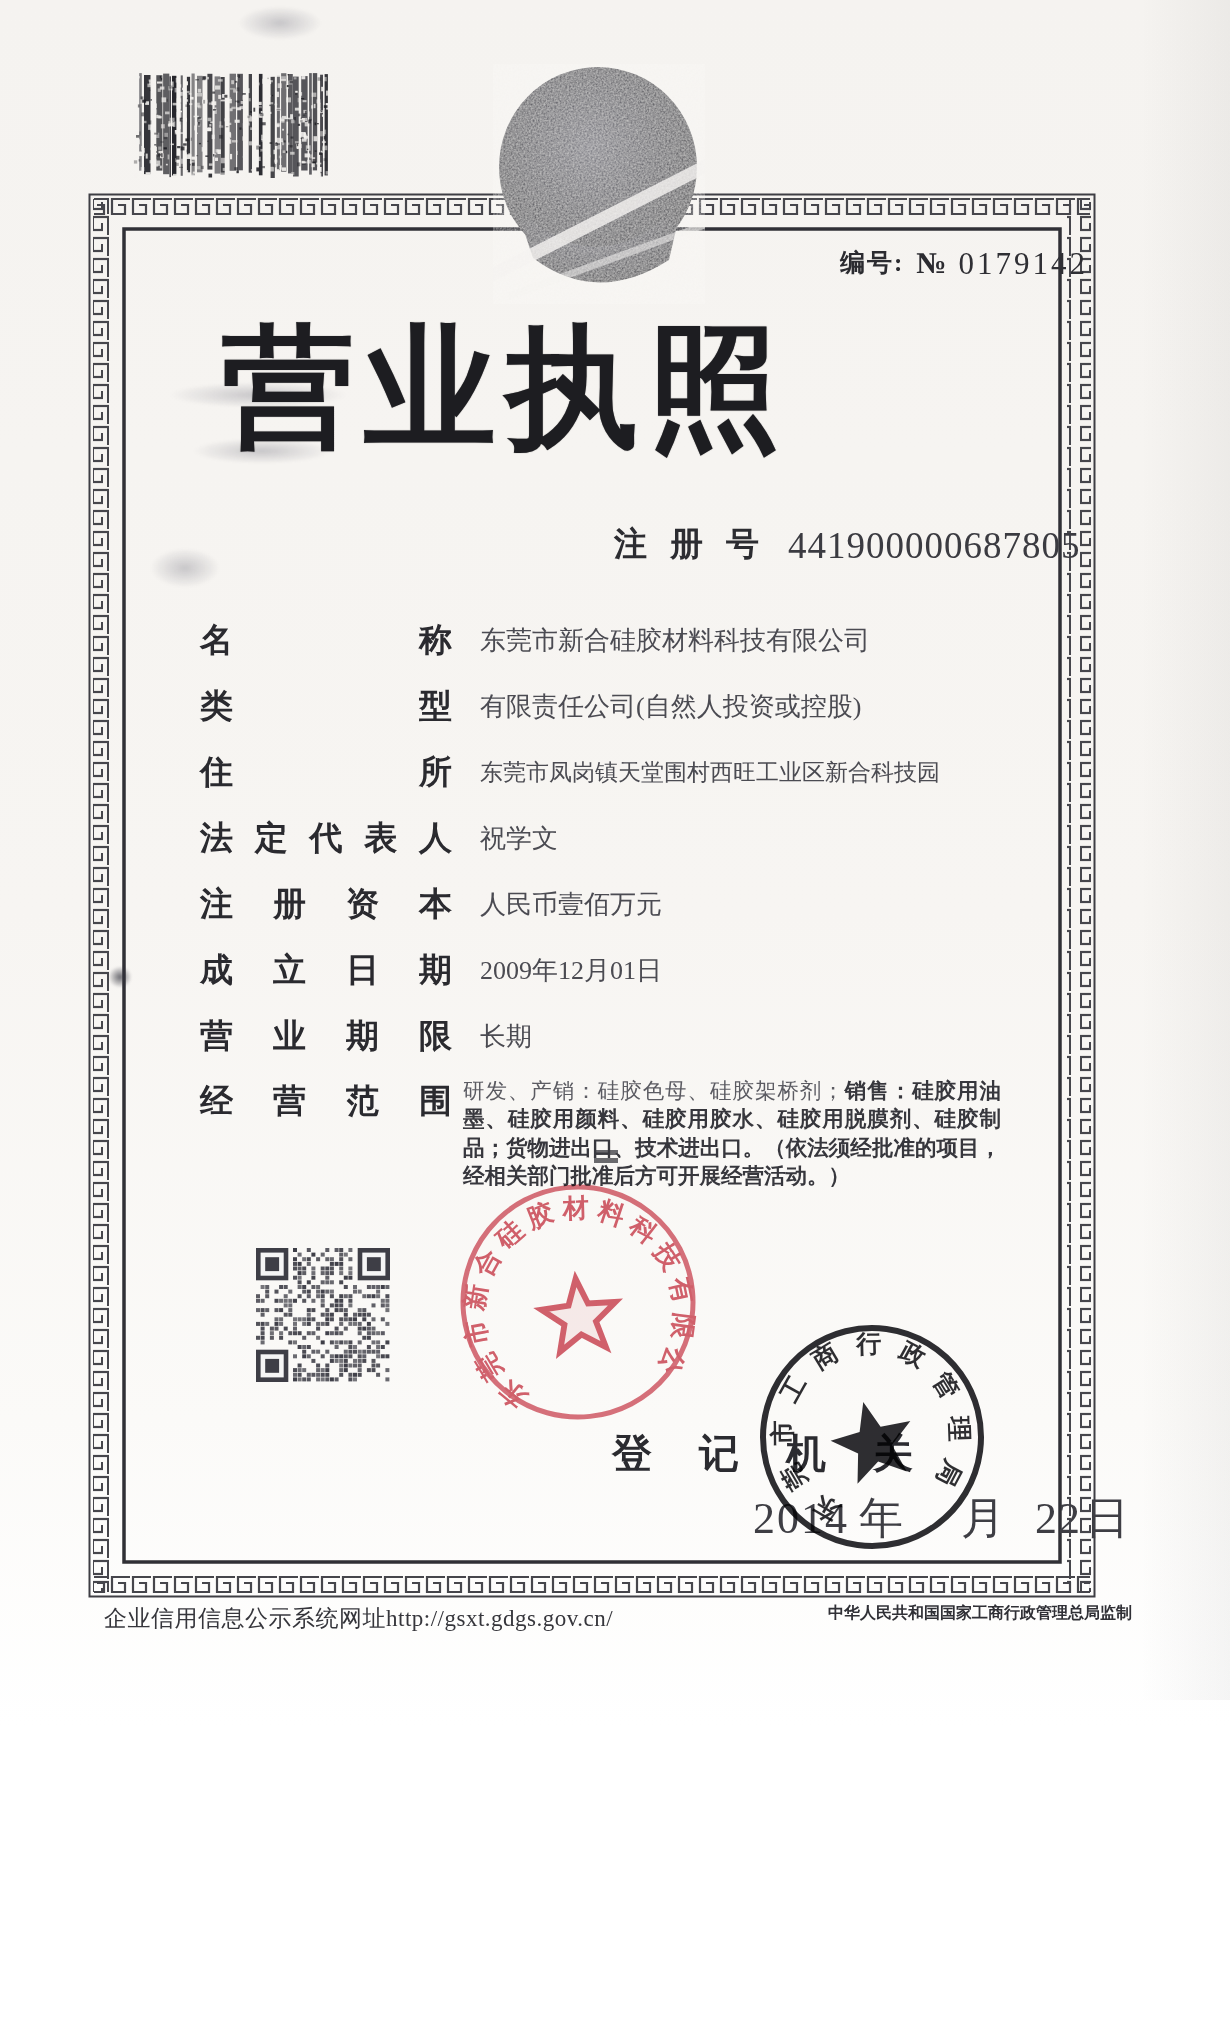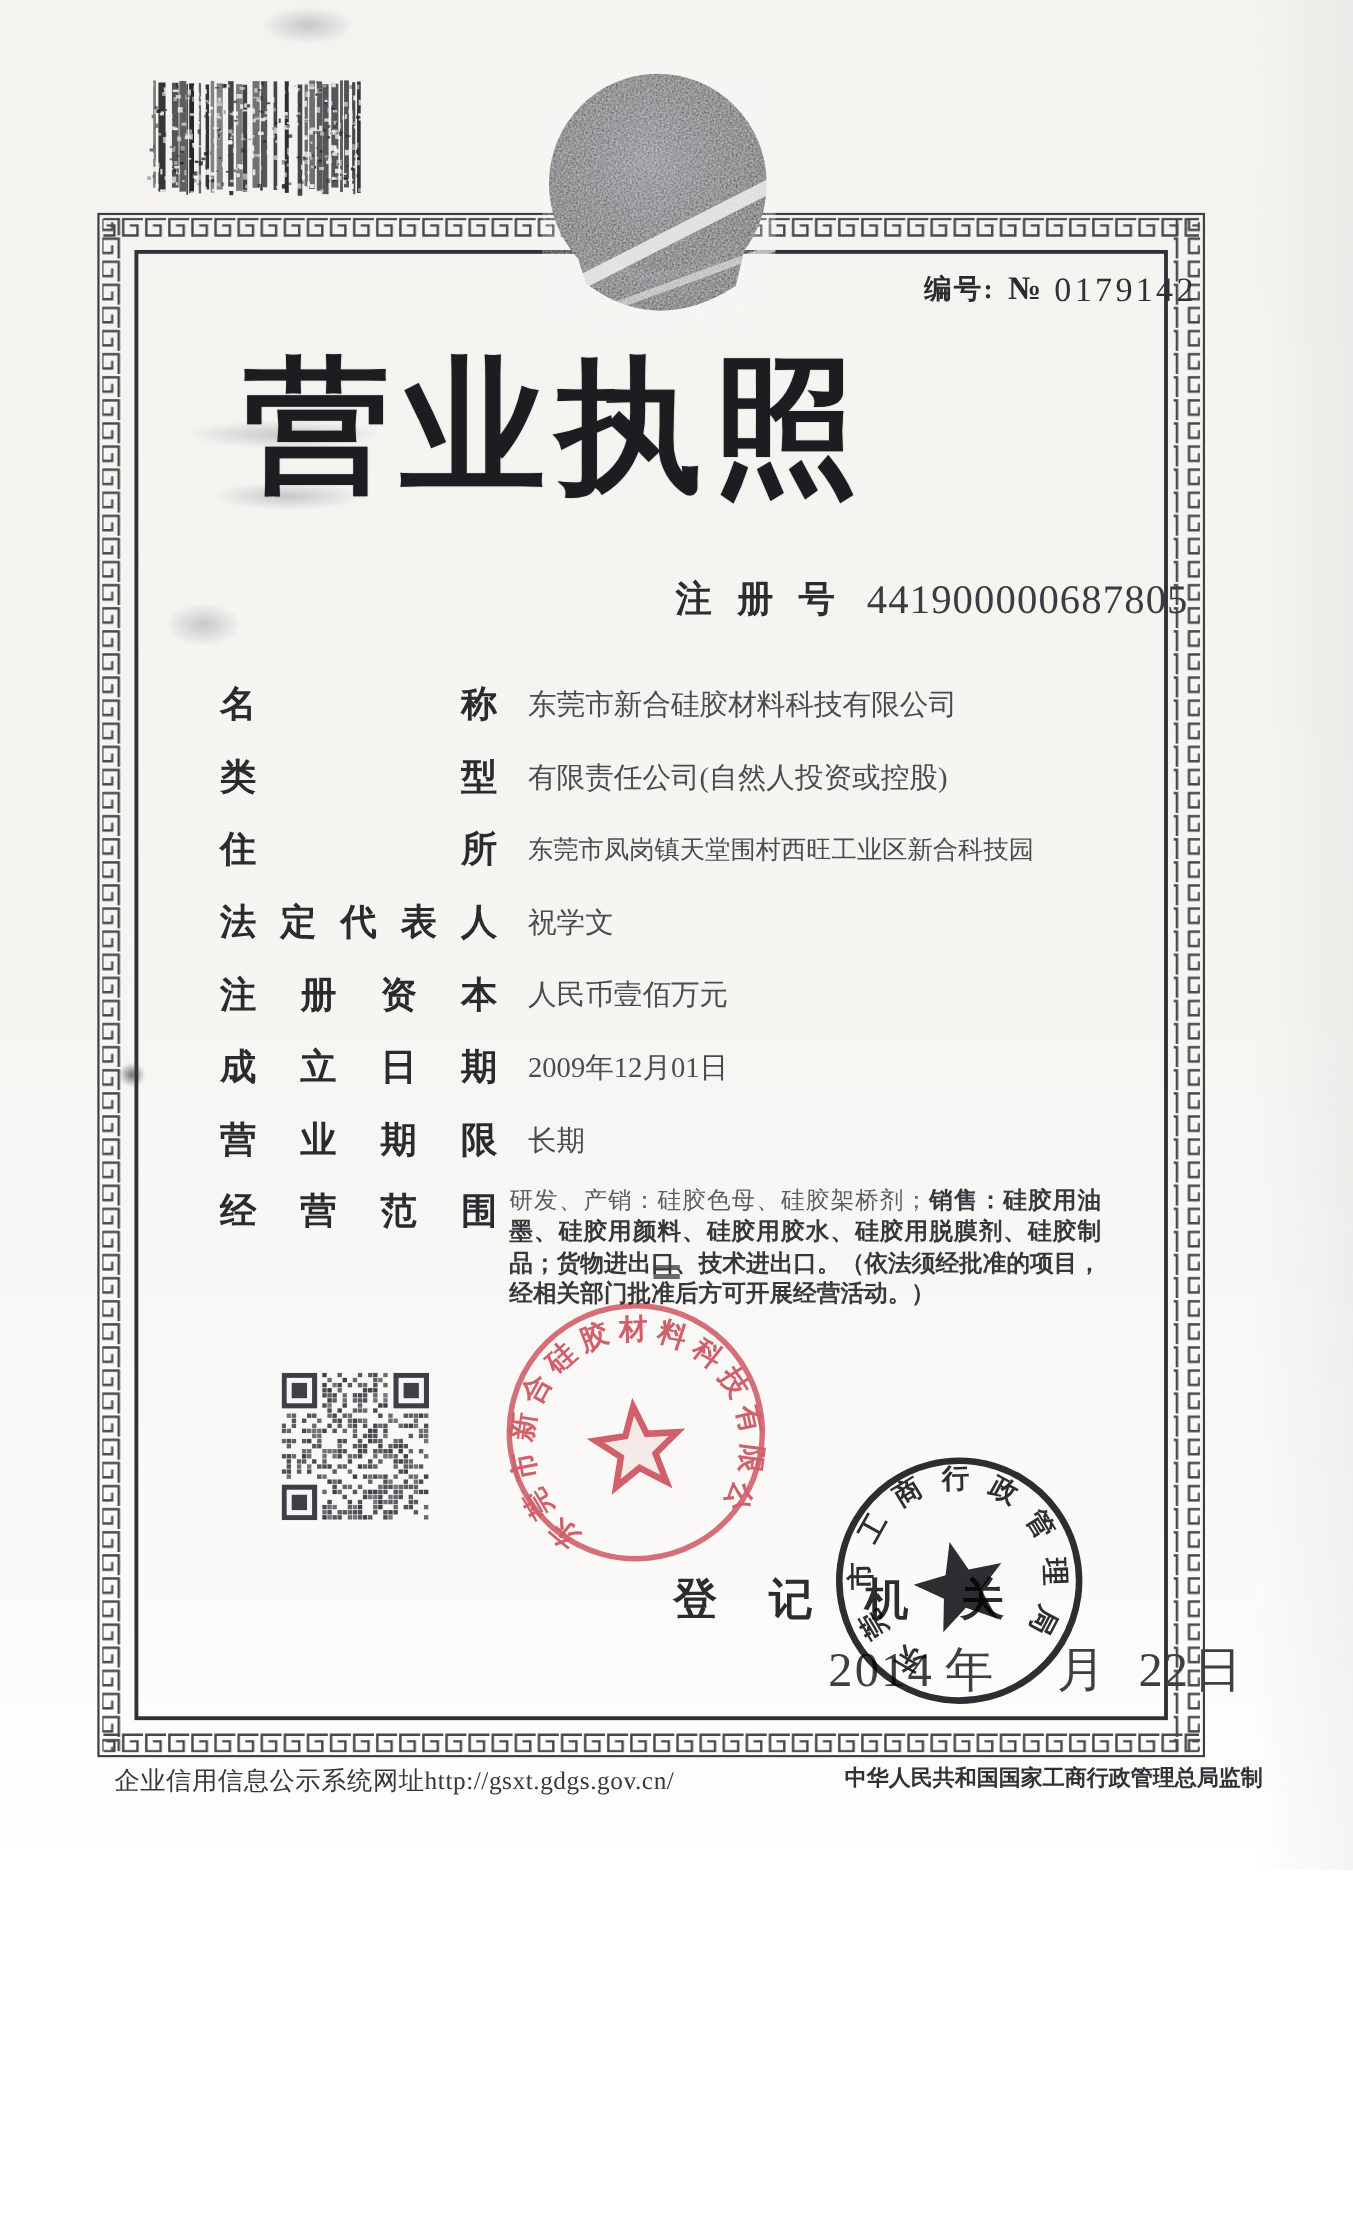--- a/index.html
+++ b/index.html
@@ -58,22 +58,22 @@
   .date-line .d-day{margin-left:30px;letter-spacing:1px;margin-top:11px;}
   .date-line .d-du{margin-left:4px;}
 
   .red-seal{position:absolute;left:448px;top:1172px;z-index:6;mix-blend-mode:multiply;opacity:.9;}
   .red-seal text{fill:var(--seal-red,#d0515e);font-weight:700;}
   .black-stamp{position:absolute;left:747px;top:1312px;z-index:6;mix-blend-mode:multiply;opacity:.93;}
   .black-stamp text{fill:var(--stamp-black,#1e1e22);font-weight:700;}
 
   .footer-left{position:absolute;left:104px;top:1603px;z-index:3;
     font-size:23px;color:#36363c;letter-spacing:.5px;}
-  .footer-right{position:absolute;left:728px;top:1603px;width:420px;text-align:right;z-index:3;
-    font-size:20px;font-weight:600;color:#303036;}
+  .footer-right{position:absolute;left:712px;top:1603px;width:420px;text-align:right;z-index:3;
+    font-size:16px;font-weight:600;color:#303036;}
 
   .smudge{position:absolute;border-radius:50%;z-index:2;
     background:radial-gradient(ellipse at center,rgba(95,95,110,.30),rgba(95,95,110,0) 70%);
     filter:blur(1px);}
 </style>
 </head>
 <body>
 
 <div class="page">
 

